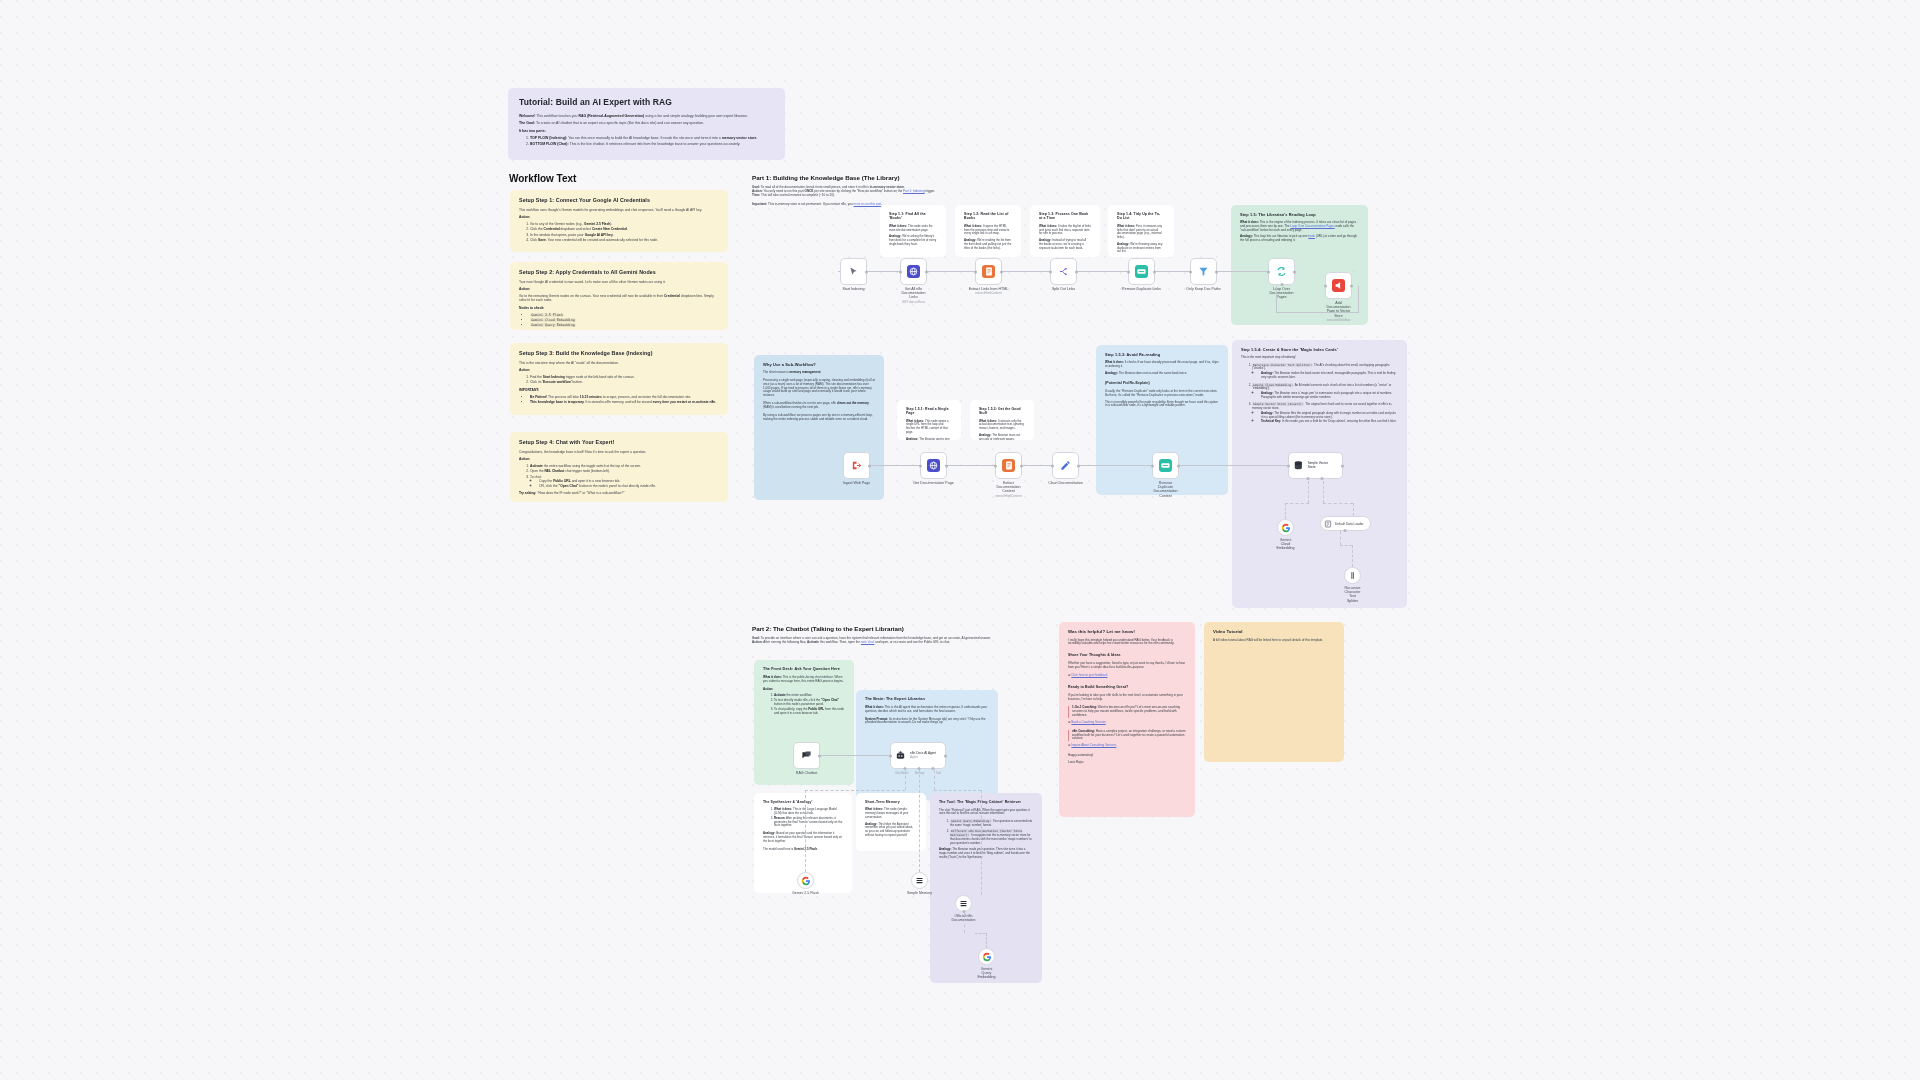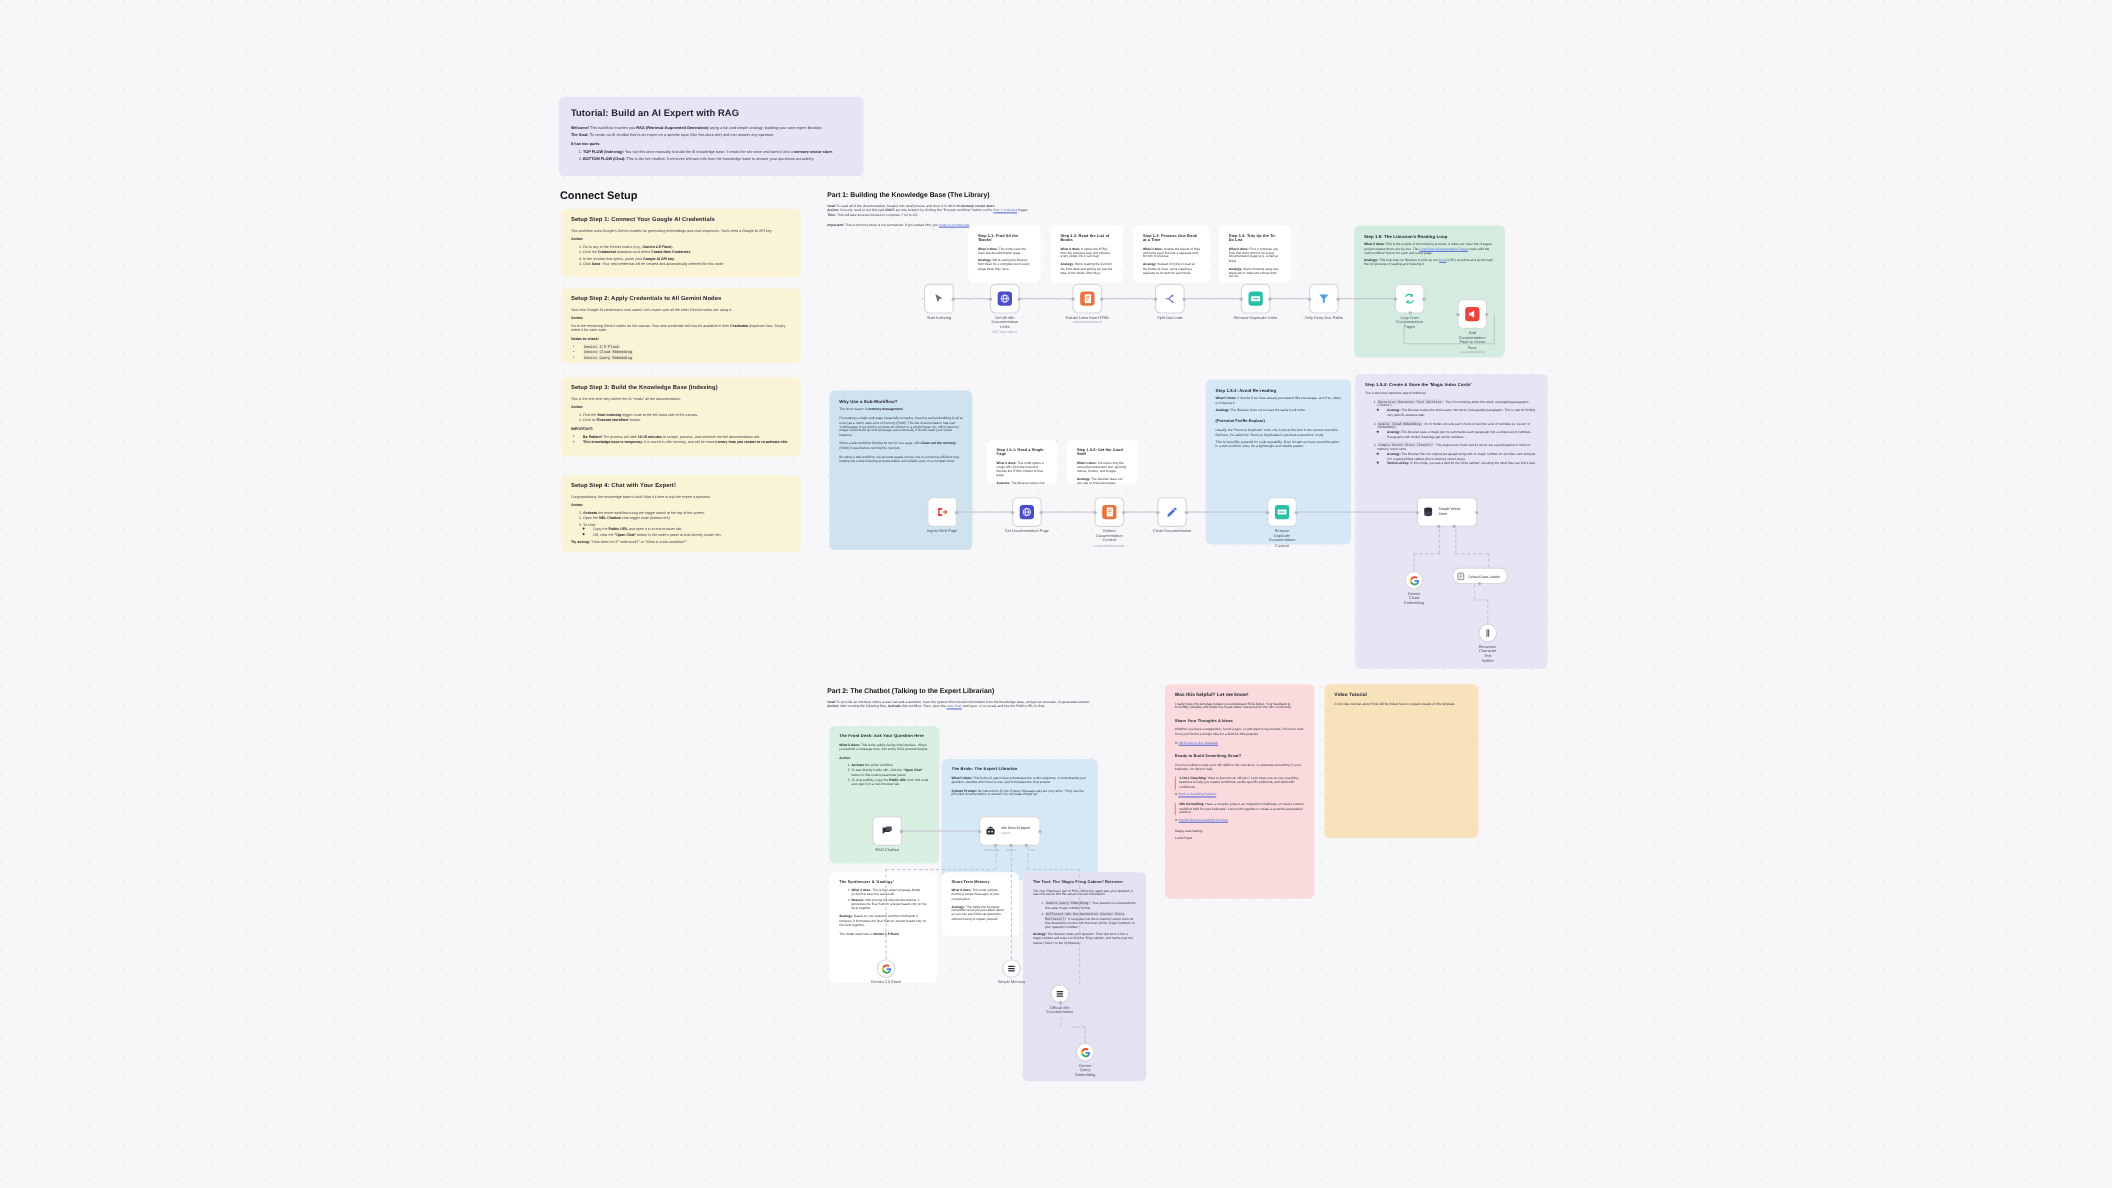--- a/index.html
+++ b/index.html
@@ -141,21 +141,21 @@
     <div class="ntitle" style="font-size:8.5px; margin-bottom:6px;">Tutorial: Build an AI Expert with RAG</div>
     <p><b>Welcome!</b> <span class="ibind">This workflow teaches you <b>RAG (Retrieval-Augmented Generation)</b> using a fun and simple analogy: building your own expert librarian.</span></p>
     <p><b>The Goal:</b> <span class="ibind">To create an AI chatbot that is an expert on a specific topic (like this docs site) and can answer any question.</span></p>
     <p style="margin-top:3px;"><b>It has two parts:</b></p>
     <ol>
       <li><b>TOP FLOW (Indexing):</b> <span class="ibind">You run this once manually to build the AI knowledge base. It reads the site once and turns it into a <b>memory vector store</b>.</span></li>
       <li><b>BOTTOM FLOW (Chat):</b> <span class="ibind">This is the live chatbot. It retrieves relevant info from the knowledge base to answer your questions accurately.</span></li>
     </ol>
   </div>
 
-  <div class="canvas-h" style="left:509px; top:173px; font-size:10px;">Connect Setup</div>
+  <div class="canvas-h" style="left:509px; top:173px; font-size:10px;">Workflow Text</div>
 
   <div class="note n-yellow" style="left:510px; top:190px; width:218px; height:62px; font-size:3.3px;">
     <div class="ntitle" style="font-size:5.3px;">Setup Step 1: Connect Your Google AI Credentials</div>
     <p>This workflow uses Google's Gemini models for generating embeddings and chat responses. You'll need a Google AI API key.</p>
     <p style="margin-top:3px;"><b>Action:</b></p>
     <ol>
       <li><span class="ibind">Go to any of the Gemini nodes (e.g., <b>Gemini 2.5 Flash</b>).</span></li>
       <li><span class="ibind">Click the <b>Credential</b> dropdown and select <b>Create New Credential</b>.</span></li>
       <li><span class="ibind">In the window that opens, paste your <b>Google AI API key</b>.</span></li>
       <li><span class="ibind">Click <b>Save</b>. Your new credential will be created and automatically selected for this node.</span></li>

